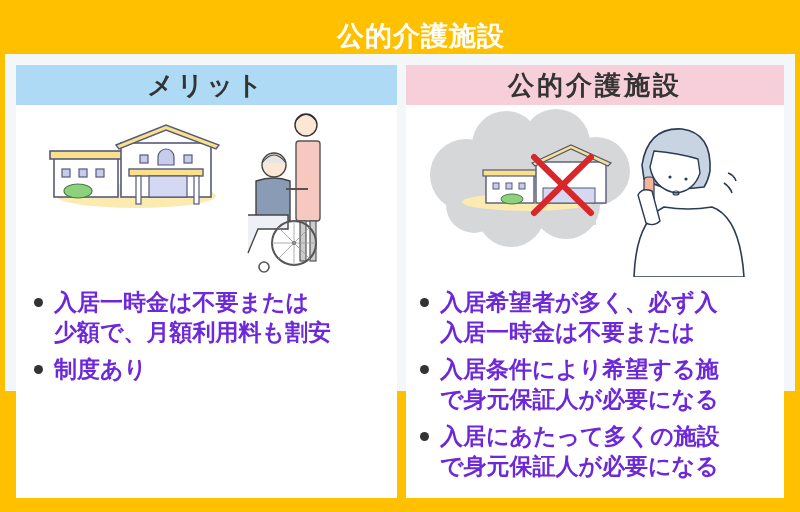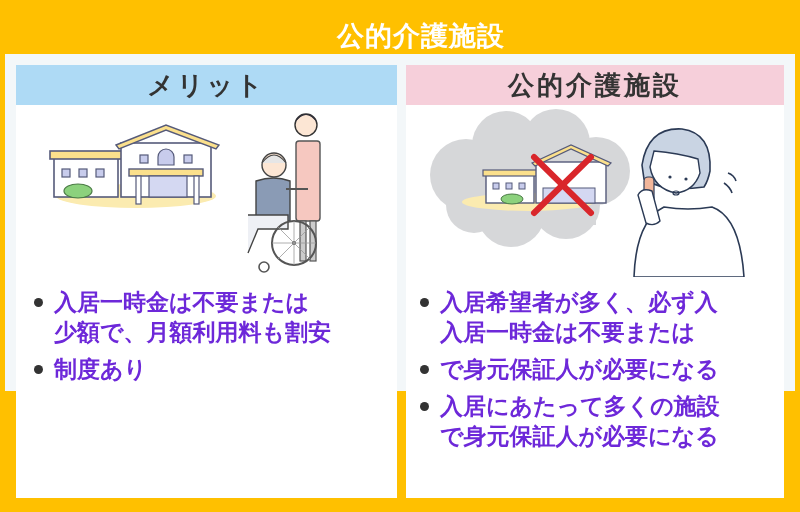--- a/index.html
+++ b/index.html
@@ -156,20 +156,21 @@
     </svg>
 
     <ul class="bullets">
       <li class="bullet">
         <span class="dot"></span>
         <span class="line">入居希望者が多く、必ず入</span>
         <span class="line">入居一時金は不要または</span>
       </li>
       <li class="bullet">
         <span class="dot"></span>
+        <span class="line">入居条件により希望する施</span>
         <span class="line">で身元保証人が必要になる</span>
       </li>
       <li class="bullet">
         <span class="dot"></span>
         <span class="line">入居にあたって多くの施設</span>
         <span class="line">で身元保証人が必要になる</span>
       </li>
     </ul>
   </div>
 </div>

